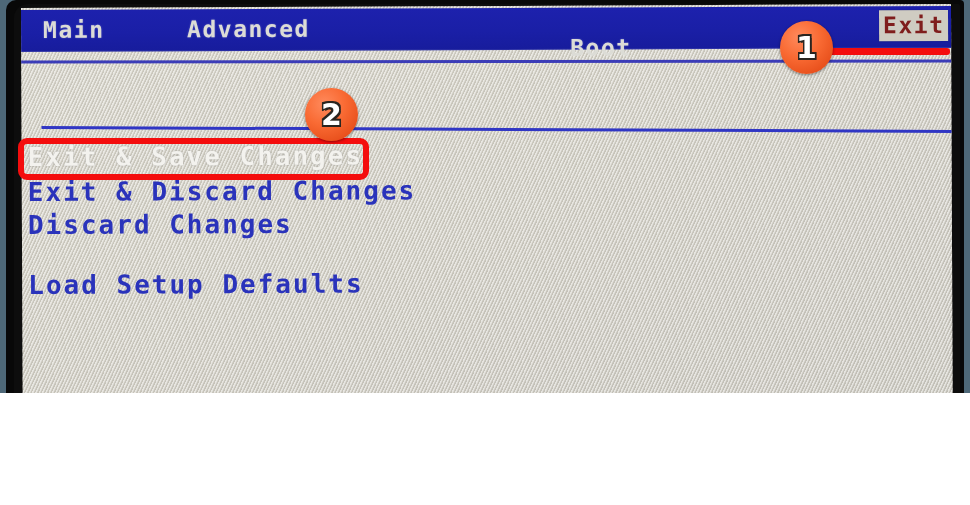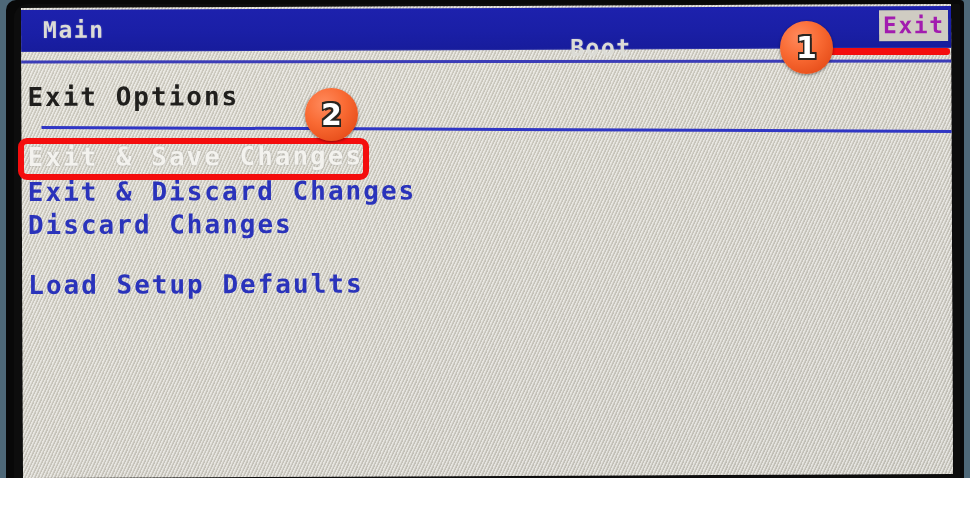--- a/index.html
+++ b/index.html
@@ -12,21 +12,21 @@
     width: 970px;
     height: 505px;
     overflow: hidden;
     font-family: "DejaVu Sans Mono", monospace;
   }
 
   
   #photo {
     position: relative;
     width: 970px;
-    height: 478px;
+    height: 393px;
     background: #4e6878;
     overflow: hidden;
   }
 
   
   .bezel {
     position: absolute;
     left: 6px;
     top: 0px;
     width: 958px;
@@ -80,21 +80,21 @@
     font-size: 23px;
     font-weight: bold;
     letter-spacing: 1.5px;
     color: #dcdcd6;
     text-shadow: 0 0 2px rgba(255,255,255,0.30);
     white-space: nowrap;
     line-height: 28px;
   }
   .menu-item.selected {
     background: #cfccc2;
-    color: #a21caf;
+    color: #7f1d1d;
     padding: 1px 4px 2px 4px;
     top: 4px;
     text-shadow: none;
     box-shadow: 0 0 1px rgba(0,0,0,0.4);
   }
 
   
   #subrule {
     position: absolute;
     left: -4px;
@@ -218,27 +218,27 @@
 
 <div id="photo">
 
   <div class="bezel"></div>
   <div class="bezel-shadow"></div>
 
   <div id="screen">
 
     <div id="menubar">
       <div class="menu-item" style="left:26px;">Main</div>
+      <div class="menu-item" style="left:170px;">Advanced</div>
       <div class="menu-item" style="left:553px;margin-top:20px;">Boot</div>
       <div class="menu-item selected" style="left:862px;">Exit</div>
     </div>
 
     <div id="subrule"></div>
 
-    <div id="heading">Exit Options</div>
 
     <div id="divider"></div>
 
     <div class="option active" id="opt0">Exit &amp; Save Changes</div>
     <div class="option" id="opt1">Exit &amp; Discard Changes</div>
     <div class="option" id="opt2">Discard Changes</div>
     <div class="option" id="opt3">Load Setup Defaults</div>
 
   </div>
 

